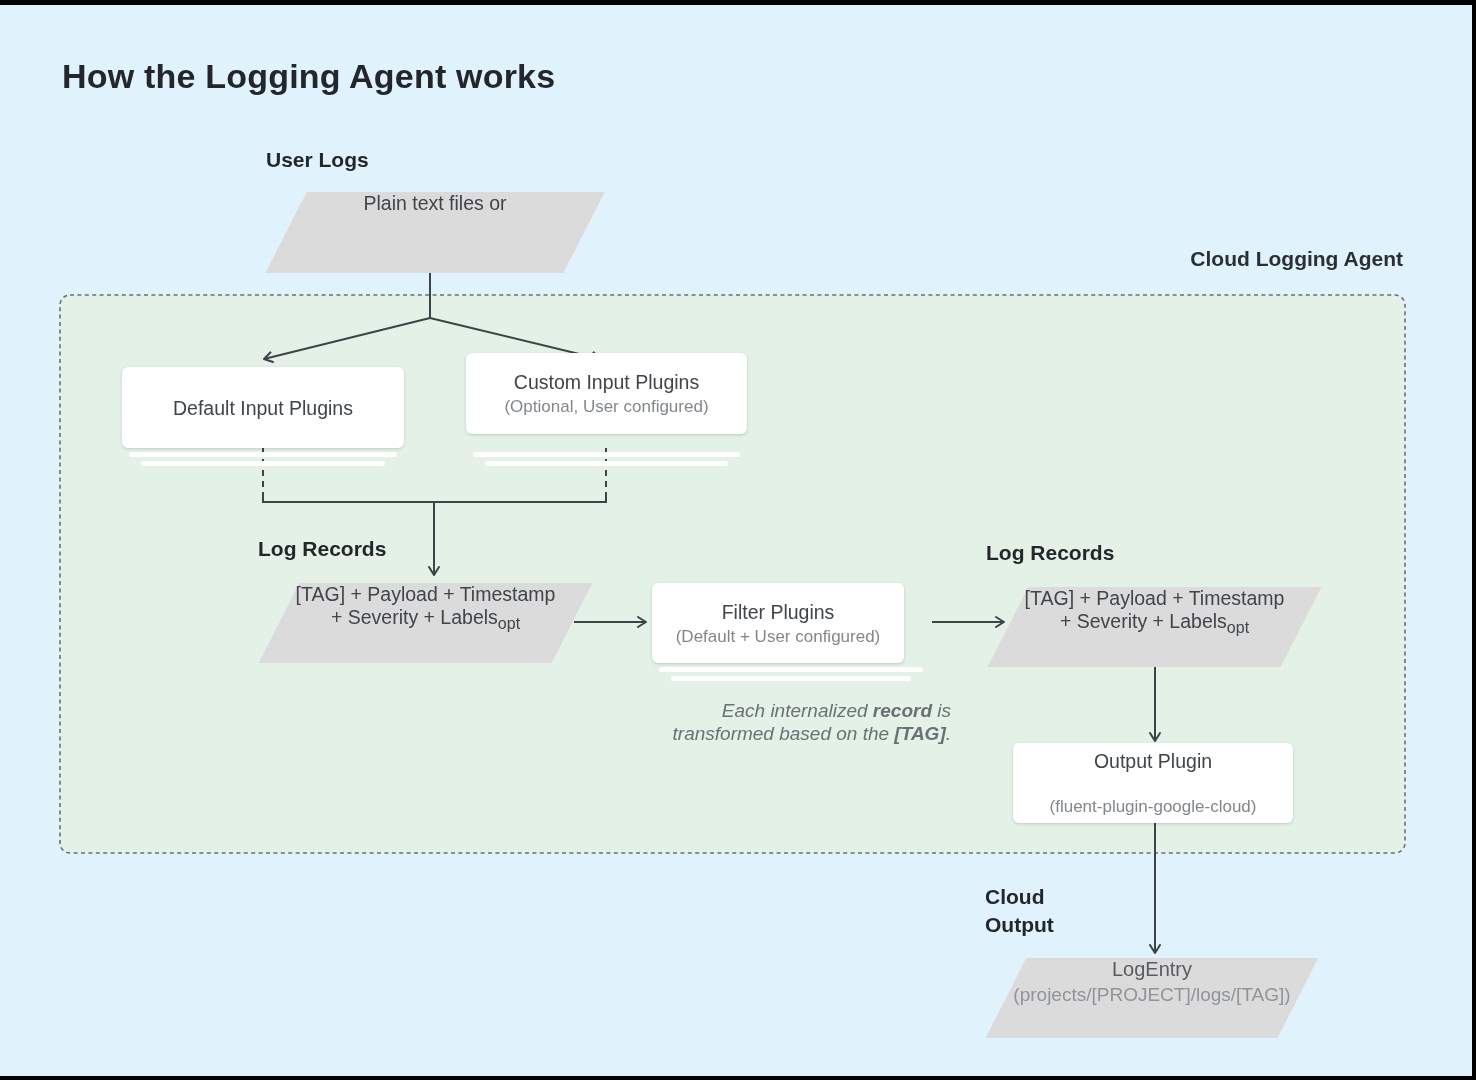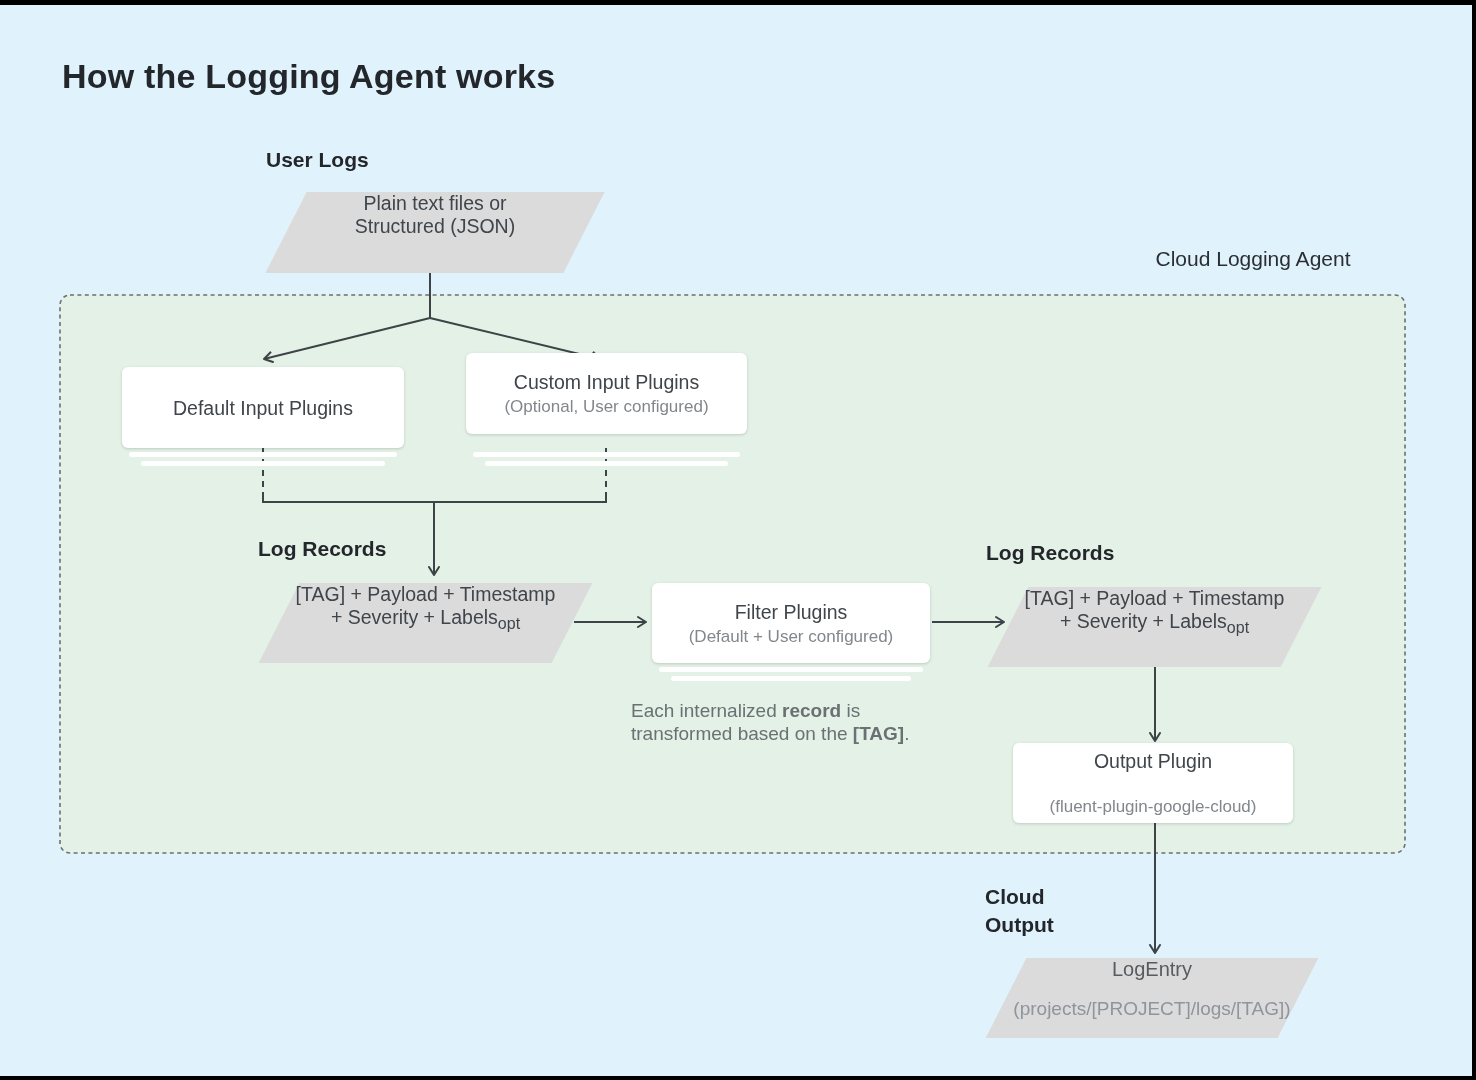--- a/index.html
+++ b/index.html
@@ -37,38 +37,38 @@
     transform: skewX(-27deg); background: #dbdbdb;
   }
   .para .txt {
     position: relative; width: 100%; height: 100%;
     display: flex; flex-direction: column; justify-content: flex-start;
     text-align: center; font-size: 19.5px; color: #3f454a; line-height: 23px;
   }
   .para .txt b { font-weight: 400; margin-top: 16px; }
   .para .sub { font-size: 16px; vertical-align: -5px; }
   .para .t-dark { font-size: 20px; color: #575c61; }
-  .para .t-gray { font-size: 19px; color: #8f959b; margin-top: 16px; }
+  .para .t-gray { font-size: 19px; color: #8f959b; margin-top: 2px; }
 
   
   .card {
     position: absolute; z-index: 2; background: #fff; border-radius: 6px;
     box-shadow: 0 1px 3px rgba(60, 64, 67, 0.22);
     display: flex; flex-direction: column; justify-content: center;
     text-align: center;
   }
   .card .t { font-size: 19.5px; color: #3f454a; line-height: 24px; }
   .card .s { font-size: 17px; color: #82878c; line-height: 21px; margin-top: 2px; }
 
   .bar { position: absolute; z-index: 2; height: 5px; background: #fff; border-radius: 2.5px; }
 
   .note {
     position: absolute; z-index: 2; width: 320px;
-    font-size: 19px; line-height: 23px;
-    color: #6b7075; text-align: left;
+    font-style: italic; font-size: 19px; line-height: 23px;
+    color: #6b7075; text-align: right;
   }
   .note b { font-weight: 700; }
 
   
   .strip { position: absolute; background: #000; z-index: 10; }
   .strip.top { left: 0; top: 0; width: 1476px; height: 5px; }
   .strip.right { right: 0; top: 0; width: 4px; height: 1080px; }
   .strip.bottom { left: 0; bottom: 0; width: 1476px; height: 4px; }
 </style>
 </head>
@@ -100,27 +100,26 @@
         <path d="M932 617 L1004 617" marker-end="url(#ah)"></path>
         <path d="M1155 662 L1155 736" marker-end="url(#ah)"></path>
         <path d="M1155 818 L1155 948" marker-end="url(#ah)"></path>
       </g>
     </svg>
 
     <div class="title">How the Logging Agent works</div>
 
     <div class="lbl" style="left:266px; top:141px;">User Logs</div>
 
-    <div class="lbl lbl-regular" style="left:1103px; top:240px; width:300px; text-align:center;">Cloud Logging Agent</div>
+    <div class="lbl lbl-regular" style="left:1103px; top:240px; width:300px; text-align:right;font-weight:bold;">Cloud Logging Agent</div>
 
     <div class="para" style="left:265px; top:187px; width:340px; height:81px;">
       <div class="bg"></div>
       <div class="txt">
         <span>Plain text files or</span>
-        <span>Structured (JSON)</span>
       </div>
     </div>
 
     <div class="card" style="left:122px; top:362px; width:282px; height:81px;">
       <div class="t">Default Input Plugins</div>
     </div>
     <div class="bar" style="left:129px; top:447px; width:268px;"></div>
     <div class="bar" style="left:141px; top:456px; width:244px;"></div>
 
     <div class="card" style="left:466px; top:348px; width:281px; height:81px;">
@@ -133,21 +132,21 @@
     <div class="lbl" style="left:258px; top:530px;">Log Records</div>
 
     <div class="para" style="left:258px; top:578px; width:335px; height:80px;">
       <div class="bg"></div>
       <div class="txt">
         <span><b>[TAG] + Payload</b><span> + Timestamp</span></span>
         <span><span>+ Severity + Labels</span><span class="sub">opt</span></span>
       </div>
     </div>
 
-    <div class="card" style="left:652px; top:578px; width:278px; height:80px;">
+    <div class="card" style="left:652px; top:578px; width:252px; height:80px;">
       <div class="t">Filter Plugins</div>
       <div class="s">(Default + User configured)</div>
     </div>
     <div class="bar" style="left:659px; top:662px; width:264px;"></div>
     <div class="bar" style="left:671px; top:671px; width:240px;"></div>
 
     <div class="note" style="left:631px; top:694px;">
       <span><span>Each internalized </span><b>record</b><span> is</span></span><br>
       <span><span>transformed based on the </span><b>[TAG]</b><span>.</span></span>
     </div>

